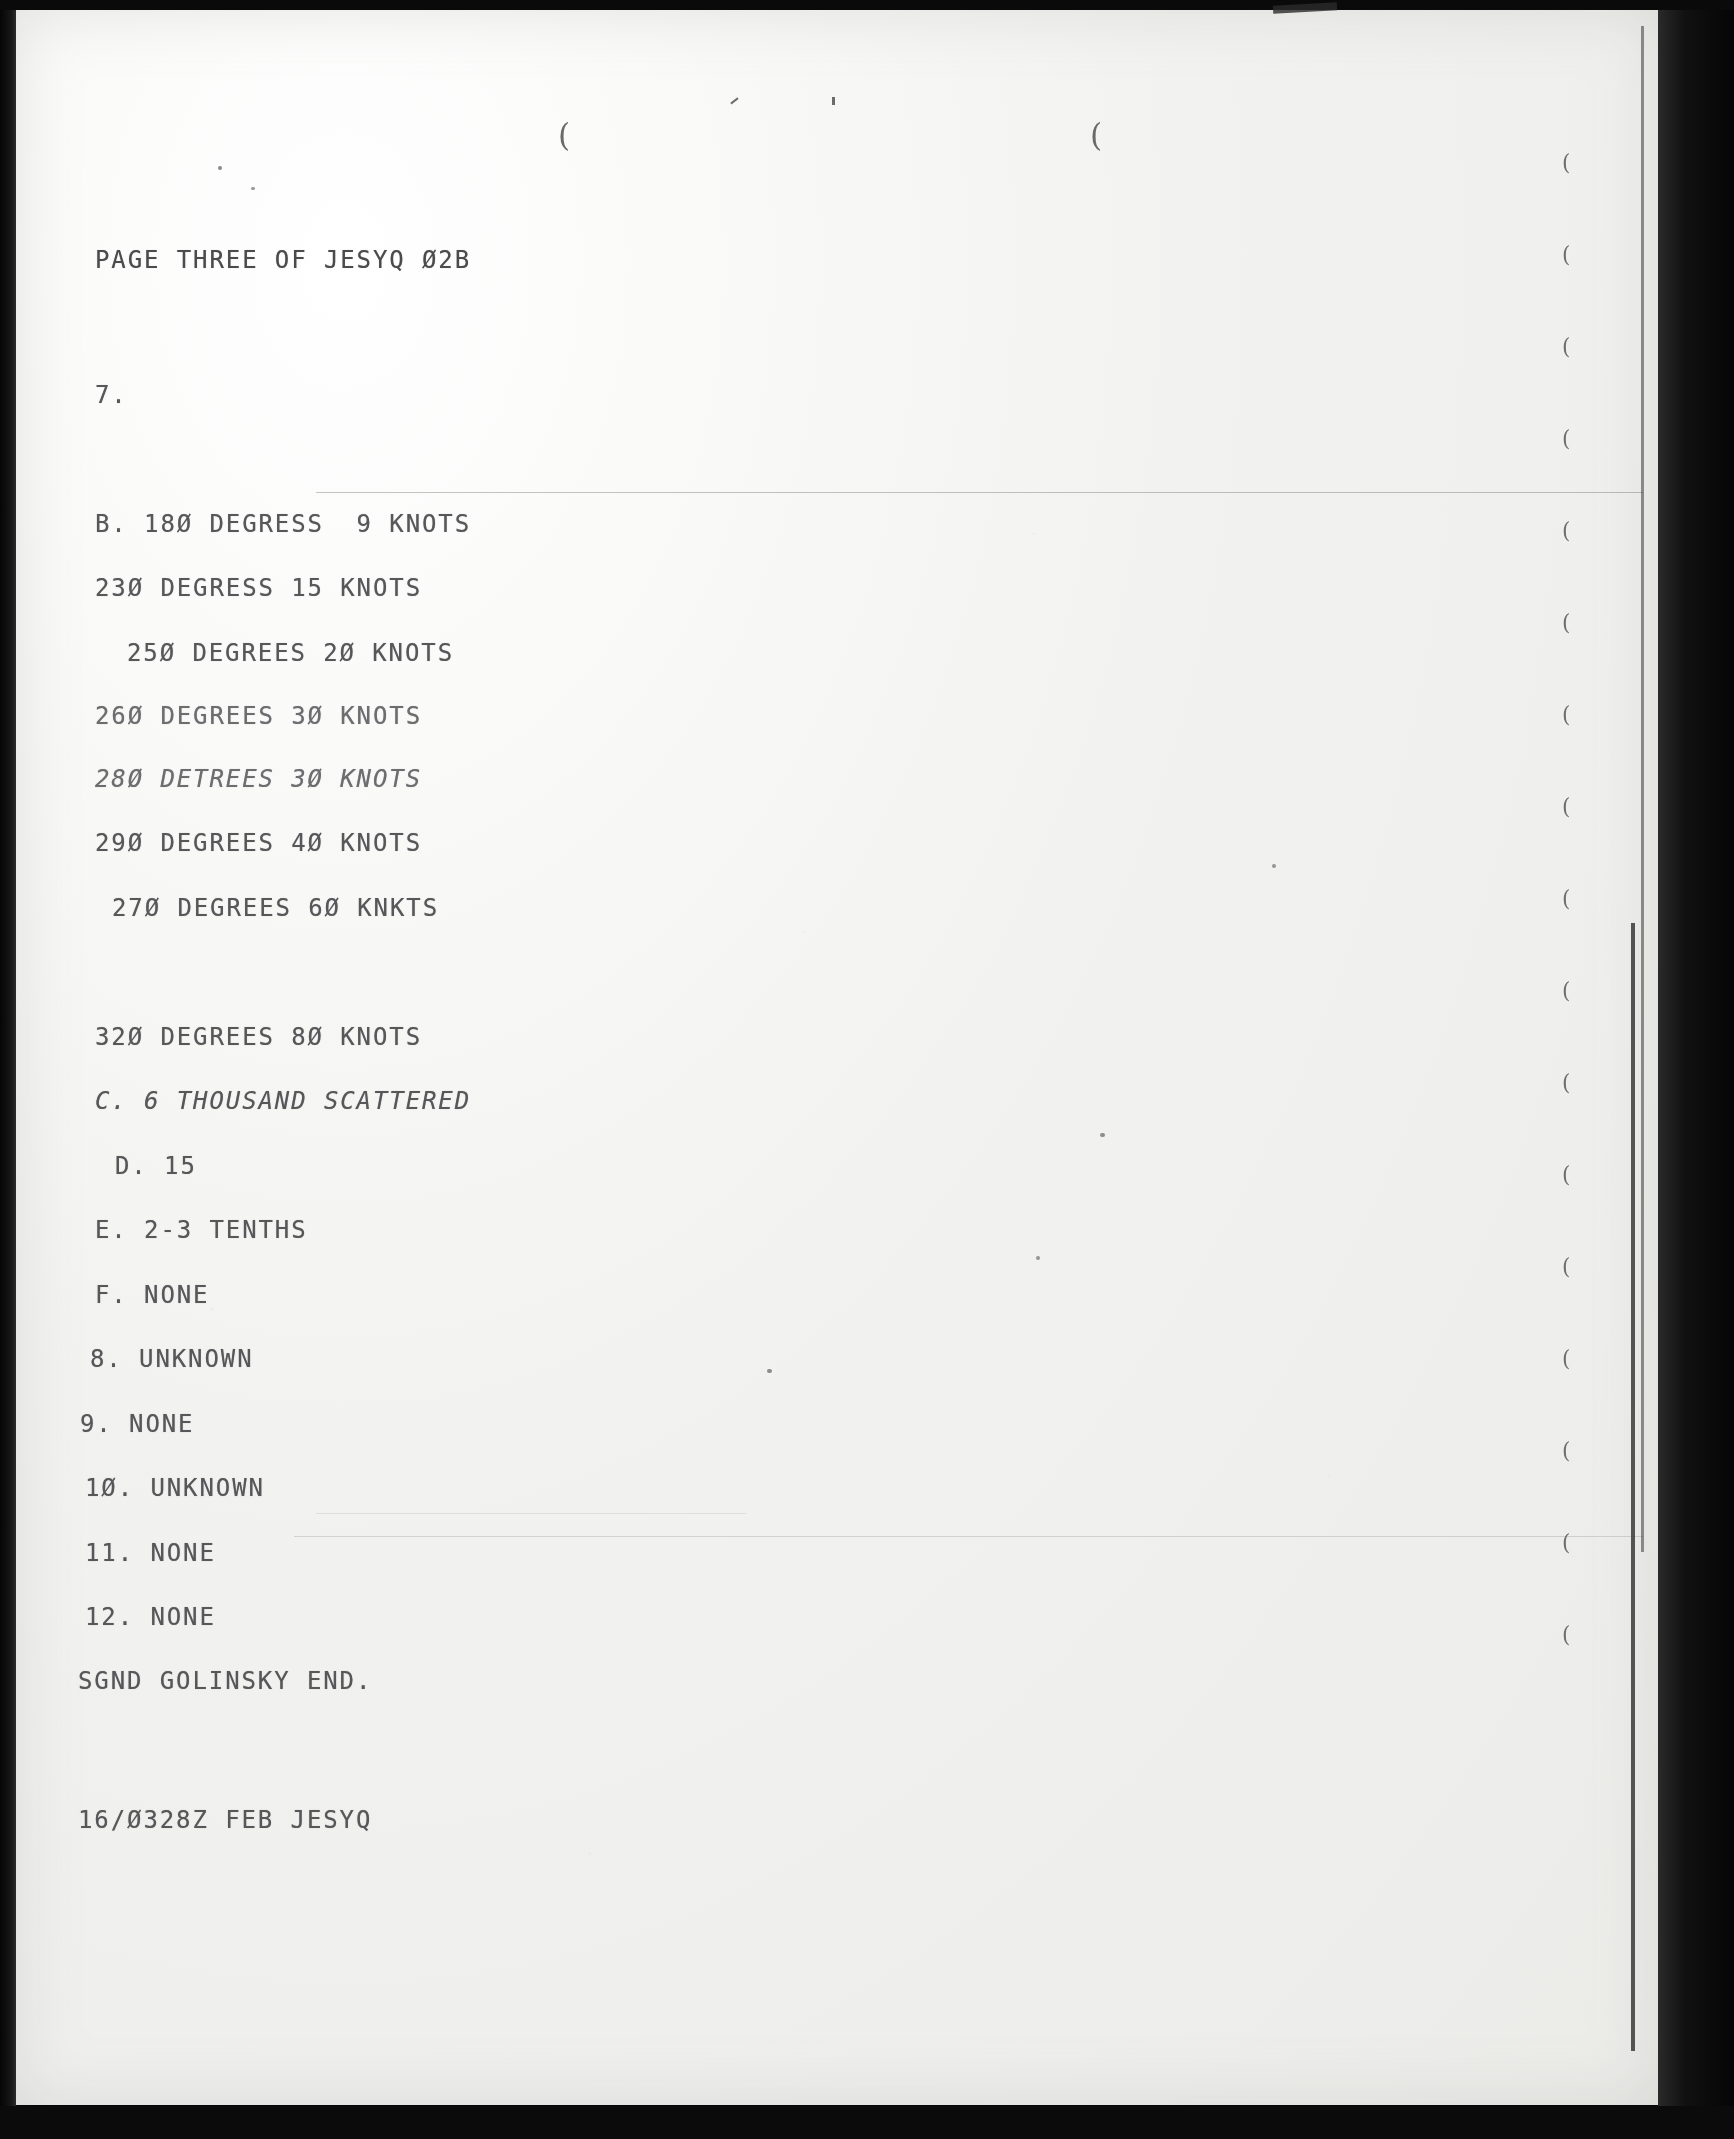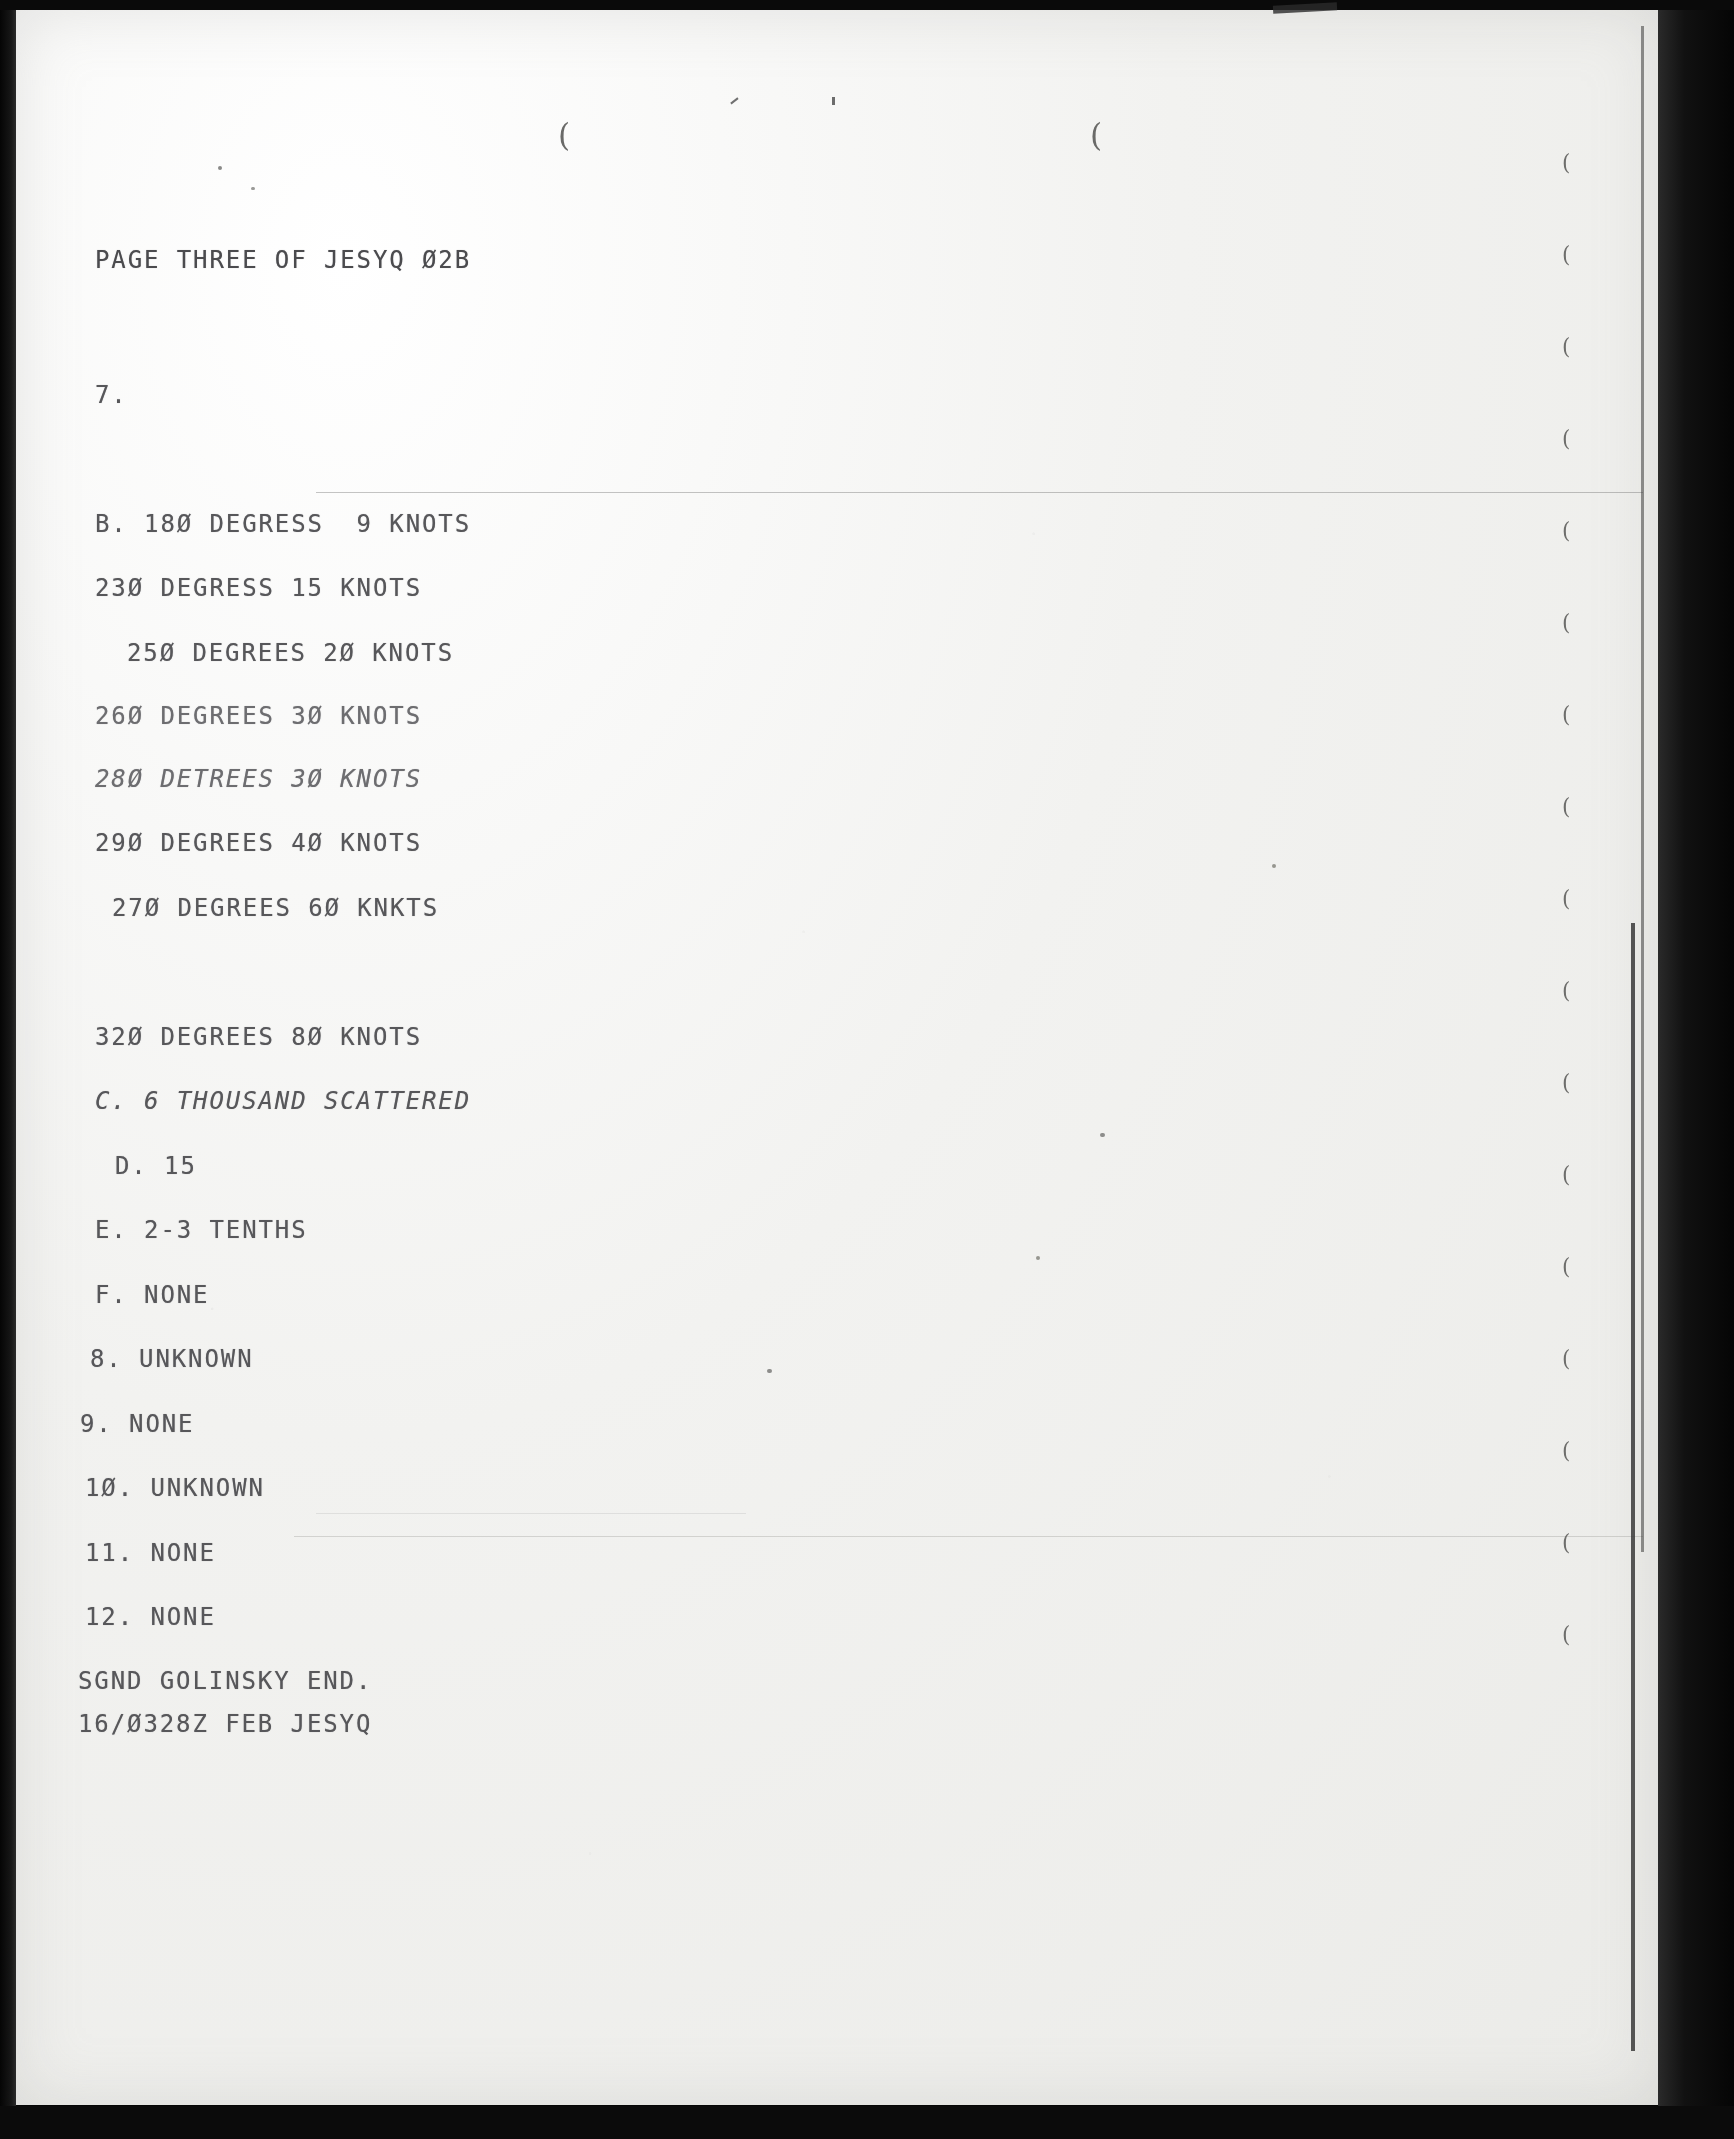--- a/index.html
+++ b/index.html
@@ -240,21 +240,21 @@
       <div class="tline" style="left:80px; top:1077px;font-style:italic;">C. 6 THOUSAND SCATTERED</div>
       <div class="tline" style="left:80px; top:1142px;margin-left:20px;">D. 15</div>
       <div class="tline" style="left:80px; top:1206px;">E. 2-3 TENTHS</div>
       <div class="tline" style="left:80px; top:1271px;">F. NONE</div>
       <div class="tline" style="left:75px; top:1335px;">8. UNKNOWN</div>
       <div class="tline" style="left:65px; top:1400px;">9. NONE</div>
       <div class="tline" style="left:70px; top:1464px;">1Ø. UNKNOWN</div>
       <div class="tline" style="left:70px; top:1529px;">11. NONE</div>
       <div class="tline" style="left:70px; top:1593px;">12. NONE</div>
       <div class="tline" style="left:63px; top:1657px;">SGND GOLINSKY END.</div>
-      <div class="tline" style="left:63px; top:1700px;text-align:center;">16/Ø328Z FEB JESYQ</div>
+      <div class="tline" style="left:63px; top:1796px;text-align:center;">16/Ø328Z FEB JESYQ</div>
     </div>
   </div>
 
   <div class="film-strip-left"></div>
   <div class="film-strip-right"></div>
   <div class="film-top"></div>
   <div class="film-bottom"></div>
   <div class="smudge-top"></div>
 </div>
 

